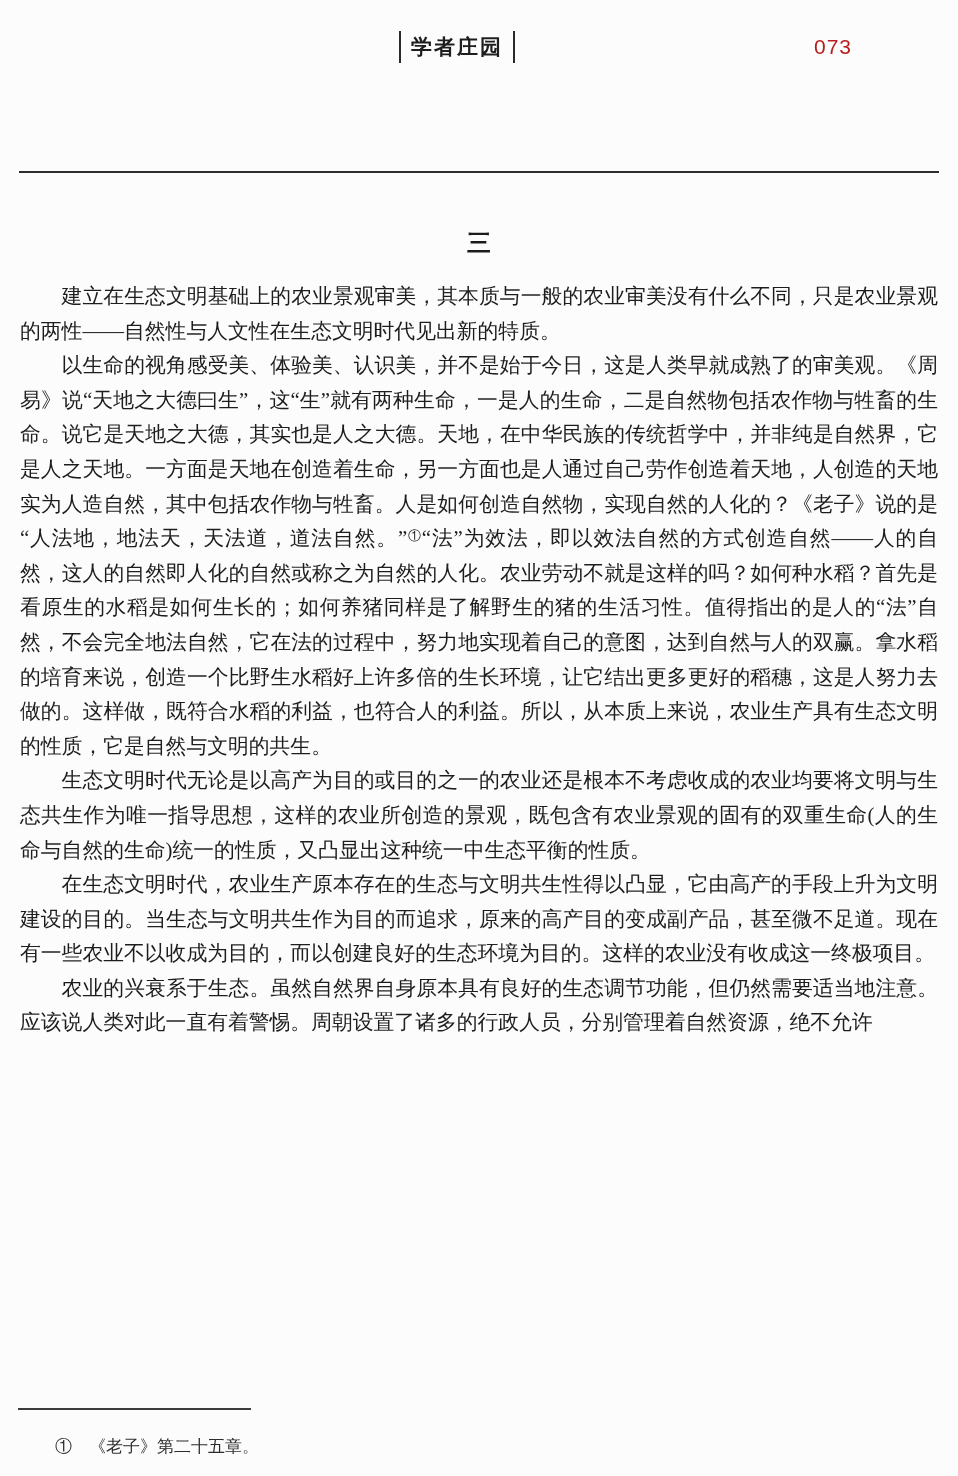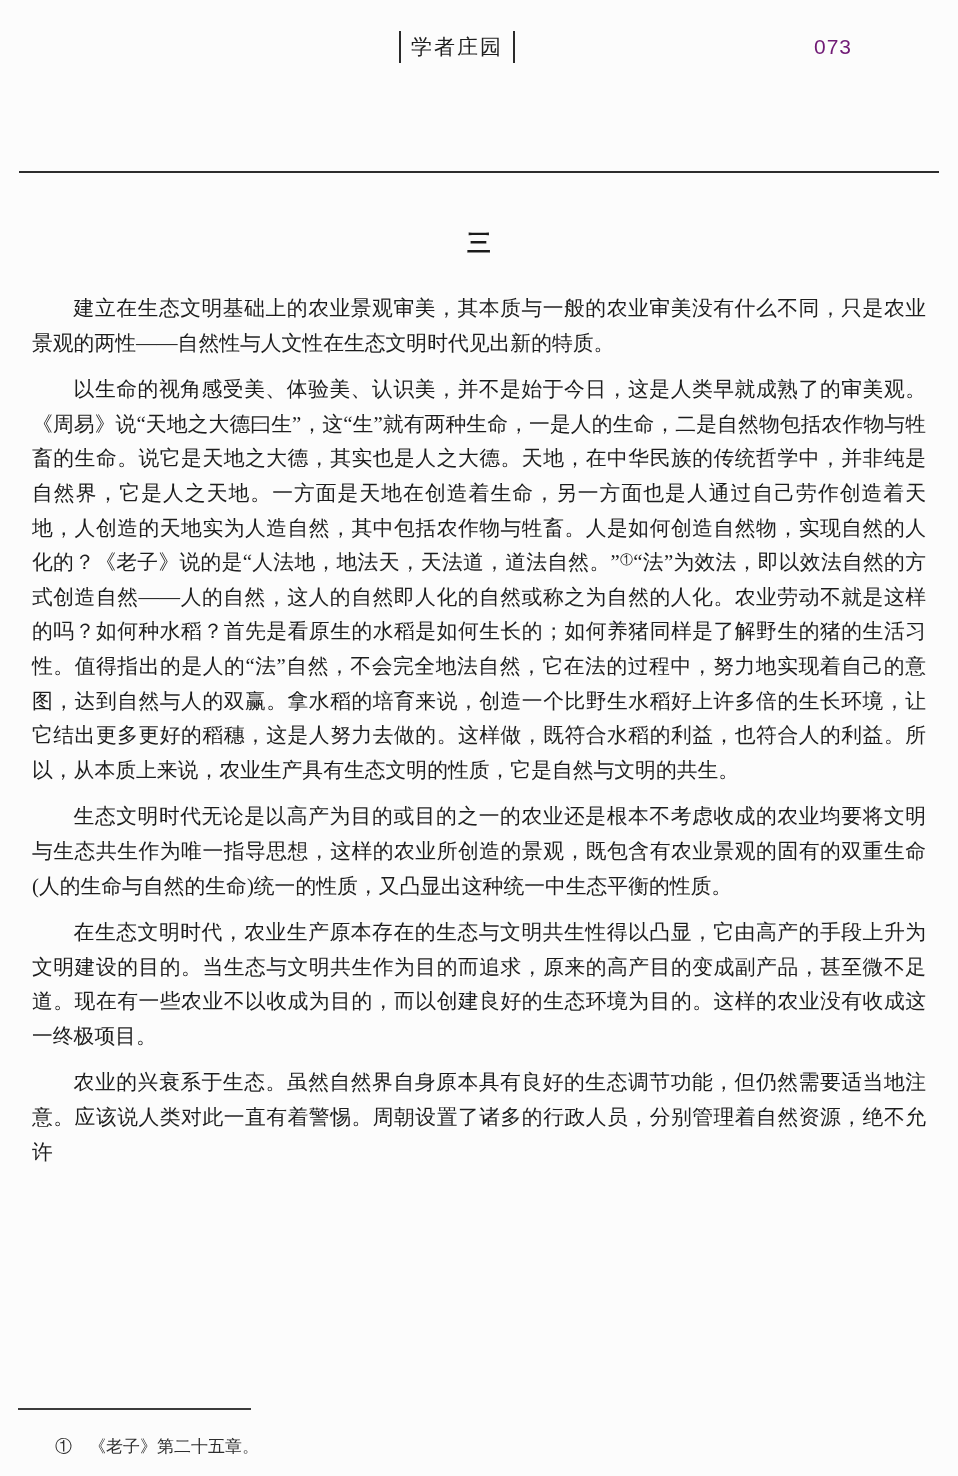--- a/index.html
+++ b/index.html
@@ -32,34 +32,34 @@
     align-items: center;
     gap: 10px;
   }
   .vbar {
     width: 2px;
     height: 32px;
     background: #2a2a2a;
   }
   .title-text {
     font-family: "Liberation Sans", "DejaVu Sans", sans-serif;
-    font-weight: 400;
+    font-weight: 700;
     font-size: 21px;
     letter-spacing: 2px;
     color: #1e1e1e;
     white-space: nowrap;
   }
   .page-number {
     position: absolute;
     right: 106px;
     top: 4px;
     font-family: "Liberation Sans", "DejaVu Sans", sans-serif;
     font-size: 21px;
     font-weight: 400;
-    color: #701a75;
+    color: #b91c1c;
     letter-spacing: 1px;
   }
   .top-rule {
     position: absolute;
     top: 171px;
     left: 19px;
     width: 920px;
     height: 2px;
     background: #2d2d2d;
   }
@@ -79,21 +79,21 @@
     position: absolute;
     top: 279px;
     left: 20px;
     width: 918px;
     font-size: 20.8px;
     line-height: 34.6px;
     text-align: justify;
     color: #1d1d1d;
   }
   .body-text p {
-    margin: 12px;
+    margin: 0;
     padding: 0;
     text-indent: 2em;
   }
   .fn-ref {
     font-size: 13px;
     line-height: 0;
     vertical-align: 5px;
   }
   .footnote-rule {
     position: absolute;

